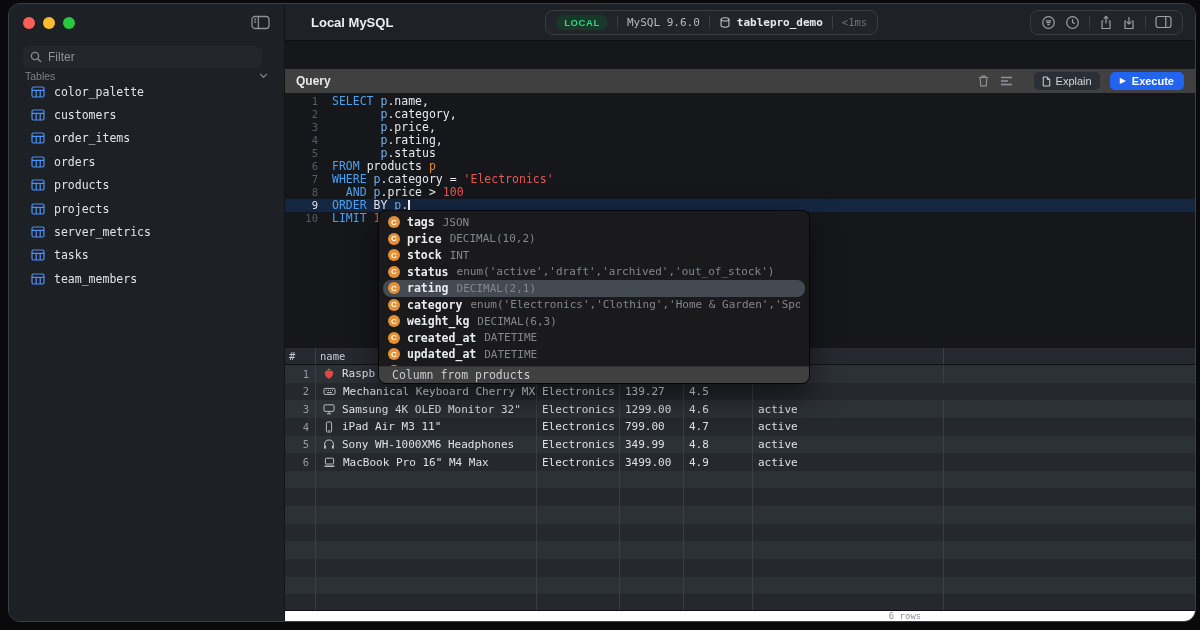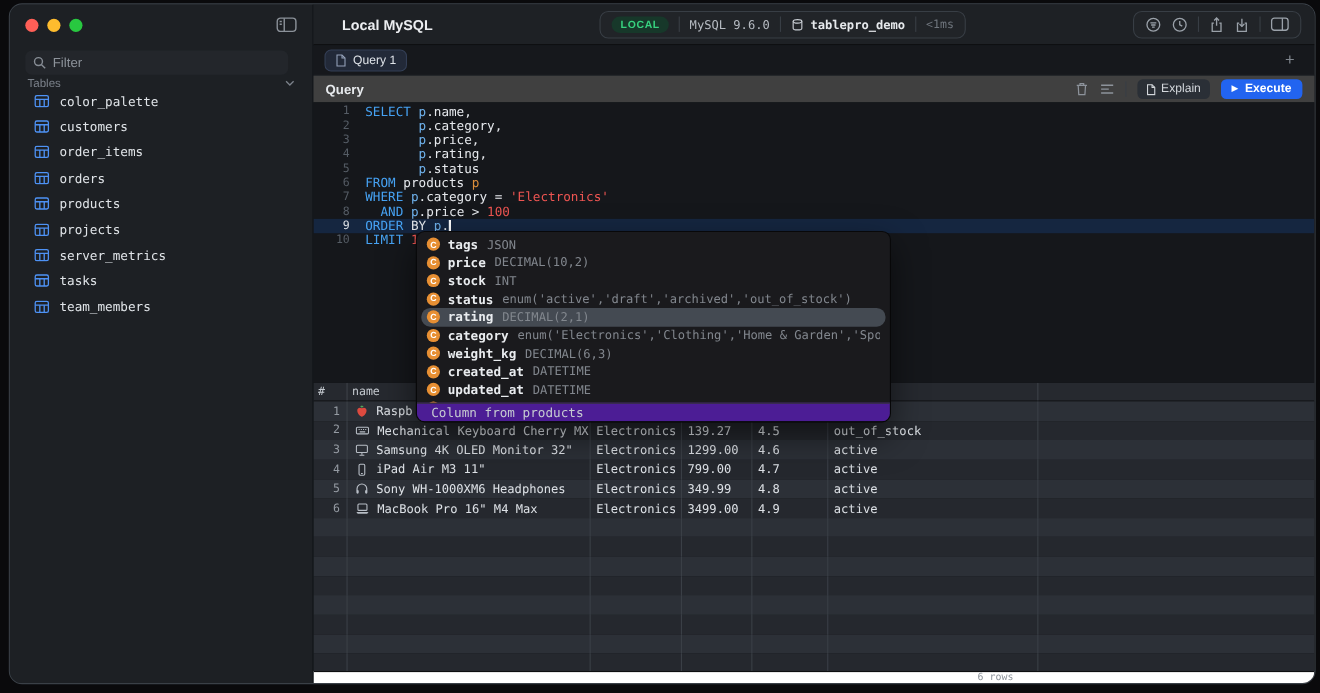--- a/index.html
+++ b/index.html
@@ -73,21 +73,21 @@
   .dropdown{position:absolute;left:94px;top:207px;width:430px;z-index:60;background:#1a1a1d;
             border-radius:7px;box-shadow:0 12px 32px rgba(0,0,0,.55),0 0 0 1px #0a0a0b;overflow:hidden;}
   .dd-list{padding-top:3px;height:155px;overflow:hidden;}
   .dd-item{height:16.5px;display:flex;align-items:center;padding:0 5px;margin:0 4px;border-radius:8px;white-space:pre;}
   .dd-item.selected{background:#444a52;}
   .dd-icon{width:12px;height:12px;border-radius:50%;background:#e78f33;color:#fff;font-size:8px;
            font-weight:700;display:flex;align-items:center;justify-content:center;margin-right:7px;flex:none;
            font-family:"Liberation Sans",sans-serif;}
   .dd-name{font-size:11.5px;font-weight:700;color:#e9ecef;}
   .dd-type{font-size:11px;color:#82878e;margin-left:8px;overflow:hidden;}
-  .dd-footer{height:17px;background:#4c1d95;border-top:1px solid #323236;display:flex;align-items:center;
+  .dd-footer{height:17px;background:#404040;border-top:1px solid #323236;display:flex;align-items:center;
              padding-left:13px;font-size:11.5px;color:#c6cbd1;}
   
   .results{position:absolute;left:0;right:0;top:344px;bottom:0;overflow:hidden;}
   .thead{height:17px;background:#26292f;border-bottom:1px solid #101214;display:flex;}
   .hcell{font-size:10.5px;color:#c4c9cf;padding-left:4px;line-height:16px;border-right:1px solid #3c4148;
          overflow:hidden;white-space:pre;}
   .trow{height:17.65px;display:flex;}
   .trow.odd{background:#2c3037;}.trow.even{background:#25282e;}
   .tcell{font-size:11px;color:#dde1e6;padding-left:5px;border-right:1px solid #3a3f46;
          display:flex;align-items:center;overflow:hidden;white-space:pre;}
@@ -278,30 +278,20 @@
               <path d="M4.8 6.8L7 9l2.2-2.2"></path>
           </svg>
           <div class="vsep"></div>
           <svg width="17" height="14" viewBox="0 0 17 14" fill="none" stroke="currentColor" stroke-width="1.2">
             <rect x="1" y="1.5" width="15" height="11" rx="2.5"></rect>
               <line x1="10.8" y1="1.5" x2="10.8" y2="12.5"></line>
           </svg>
         </div>
       </div>
 
-      <div class="tabbar">
-        <div class="tab">
-          <svg width="10" height="12" viewBox="0 0 11 13" fill="none" stroke="currentColor" stroke-width="1.1">
-            <path d="M1.5 1h5l3 3v8h-8z"></path>
-              <path d="M6.5 1v3h3"></path>
-          </svg>
-          <span>Query 1</span>
-        </div>
-        <div class="add-tab">+</div>
-      </div>
 
       <div class="qheader">
         <span class="qtitle">Query</span>
         <div class="qright">
           <svg width="13" height="14" viewBox="0 0 14 15" fill="none" stroke="currentColor" stroke-width="1.2">
             <line x1="2" y1="3.8" x2="12" y2="3.8"></line>
               <path d="M5.2 3.8V2.2h3.6v1.6"></path>
             <path d="M3.4 3.8l.6 9h6l.6-9"></path>
           </svg>
           <svg width="13" height="12" viewBox="0 0 13 12" fill="none" stroke="currentColor" stroke-width="1.3">
@@ -379,21 +369,20 @@
             <div class="trow even">
               <div class="tcell c0 numc">2</div>
               <div class="tcell c1"><span class="picon"><svg width="13" height="12" viewBox="0 0 13 12" fill="none" stroke="#b7bdc5" stroke-width="1">
                     <rect x="1" y="3.4" width="11" height="6" rx="1"></rect>
                     <line x1="3" y1="5.4" x2="10" y2="5.4" stroke-dasharray="1 1"></line>
                     <line x1="4" y1="7.6" x2="9" y2="7.6"></line>
                   </svg></span><span>Mechanical Keyboard Cherry MX</span></div>
               <div class="tcell c2">Electronics</div>
               <div class="tcell c3">139.27</div>
               <div class="tcell c4">4.5</div>
-              <div class="tcell c5">out_of_stock</div>
               <div class="tcell c6"></div>
             </div>
             <div class="trow odd">
               <div class="tcell c0 numc">3</div>
               <div class="tcell c1"><span class="picon"><svg width="12" height="12" viewBox="0 0 12 12" fill="none" stroke="#b7bdc5" stroke-width="1">
                     <rect x="1" y="1.8" width="10" height="6.6" rx="1"></rect>
                     <line x1="6" y1="8.4" x2="6" y2="10.4"></line>
                     <line x1="3.8" y1="10.8" x2="8.2" y2="10.8"></line>
                   </svg></span><span>Samsung 4K OLED Monitor 32"</span></div>
               <div class="tcell c2">Electronics</div>

